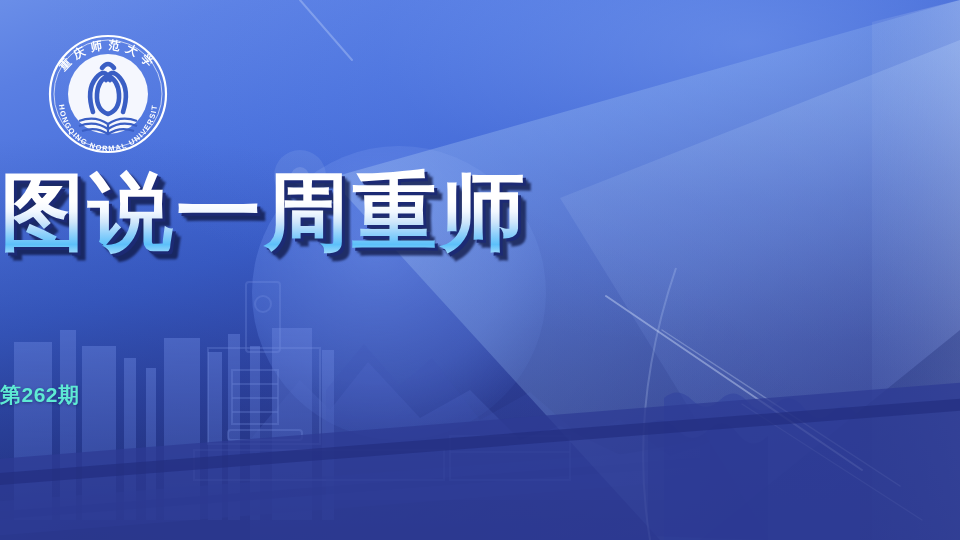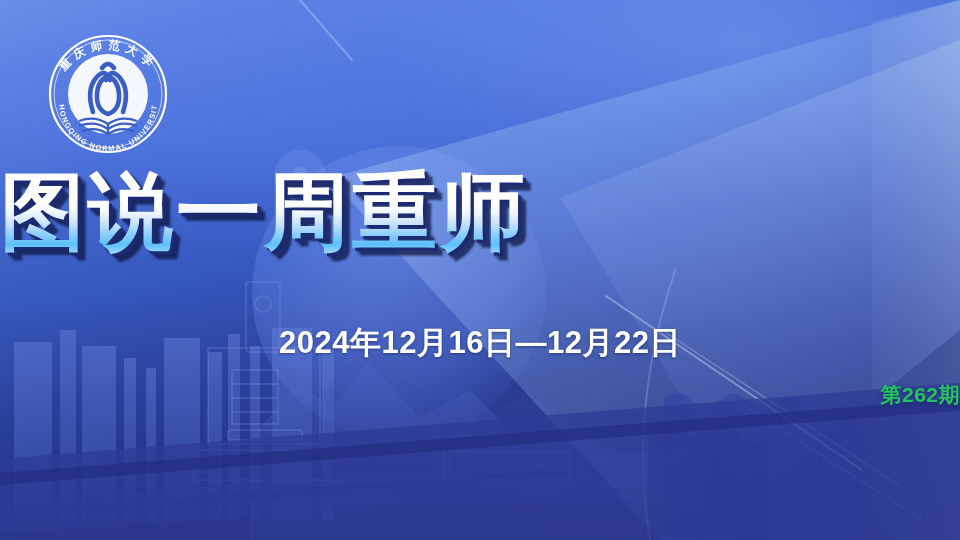--- a/index.html
+++ b/index.html
@@ -144,22 +144,22 @@
     font-size: 31px;
     font-weight: 600;
     letter-spacing: 0.5px;
     text-shadow: 0 1px 3px rgba(10,18,60,0.45);
   }
   .issue-line {
     position: absolute;
     left: 0;
     right: 0;
     top: 381px;
-    text-align: right;
-    color: #22c55e;
+    text-align: left;
+    color: #5eead4;
     font-size: 21px;
     font-weight: 600;
     letter-spacing: 0.5px;
     text-shadow: 0 1px 3px rgba(10,18,60,0.45);
   }
 
   
   .speck {
     position: absolute;
     left: 19px;
@@ -316,16 +316,15 @@
       <path d="M46 102 q16 -6 29 3 q13 -9 29 -3"></path>
       <path d="M49 107 q14 -5 26 3 q12 -8 26 -3"></path>
       <line x1="75" y1="100" x2="75" y2="110"></line>
     </g>
   </svg>
 
   <div class="title-wrap">
     <h1 class="main-title">图说一周重师</h1>
   </div>
 
-  <div class="date-line">2024年12月16日—12月22日</div>
   <div class="issue-line">第262期</div>
 
 </div>
 
 </body></html>

